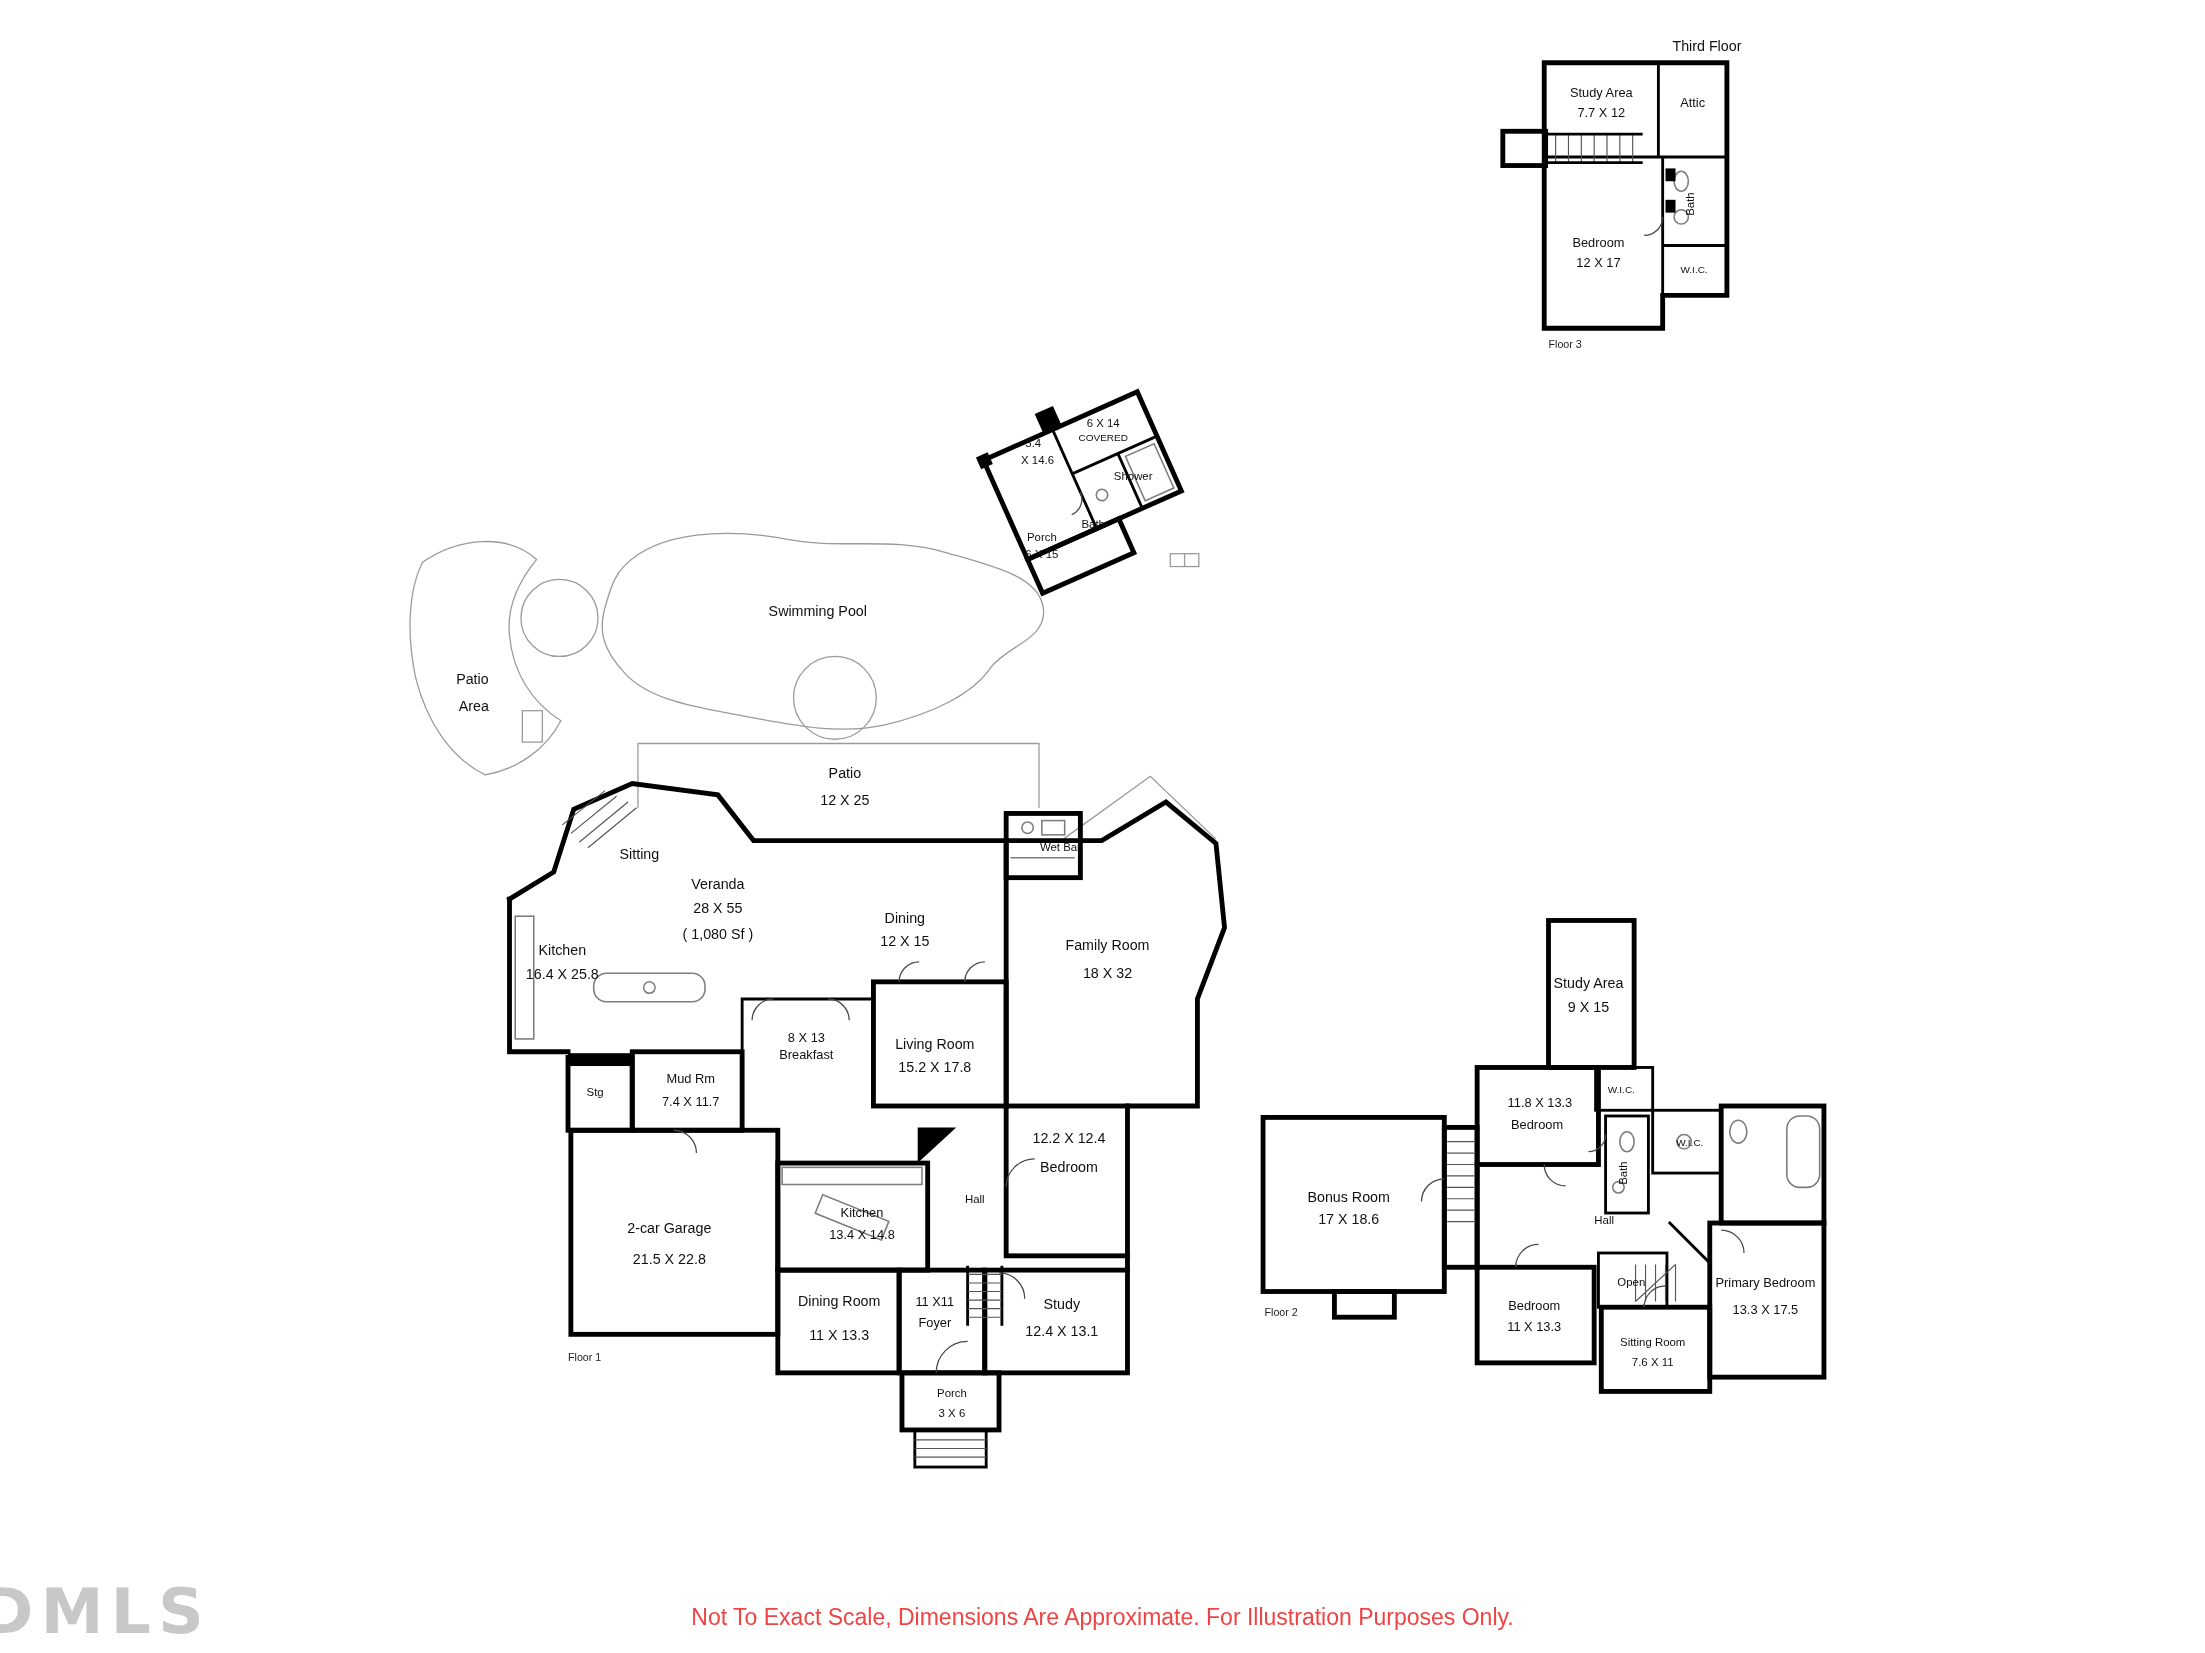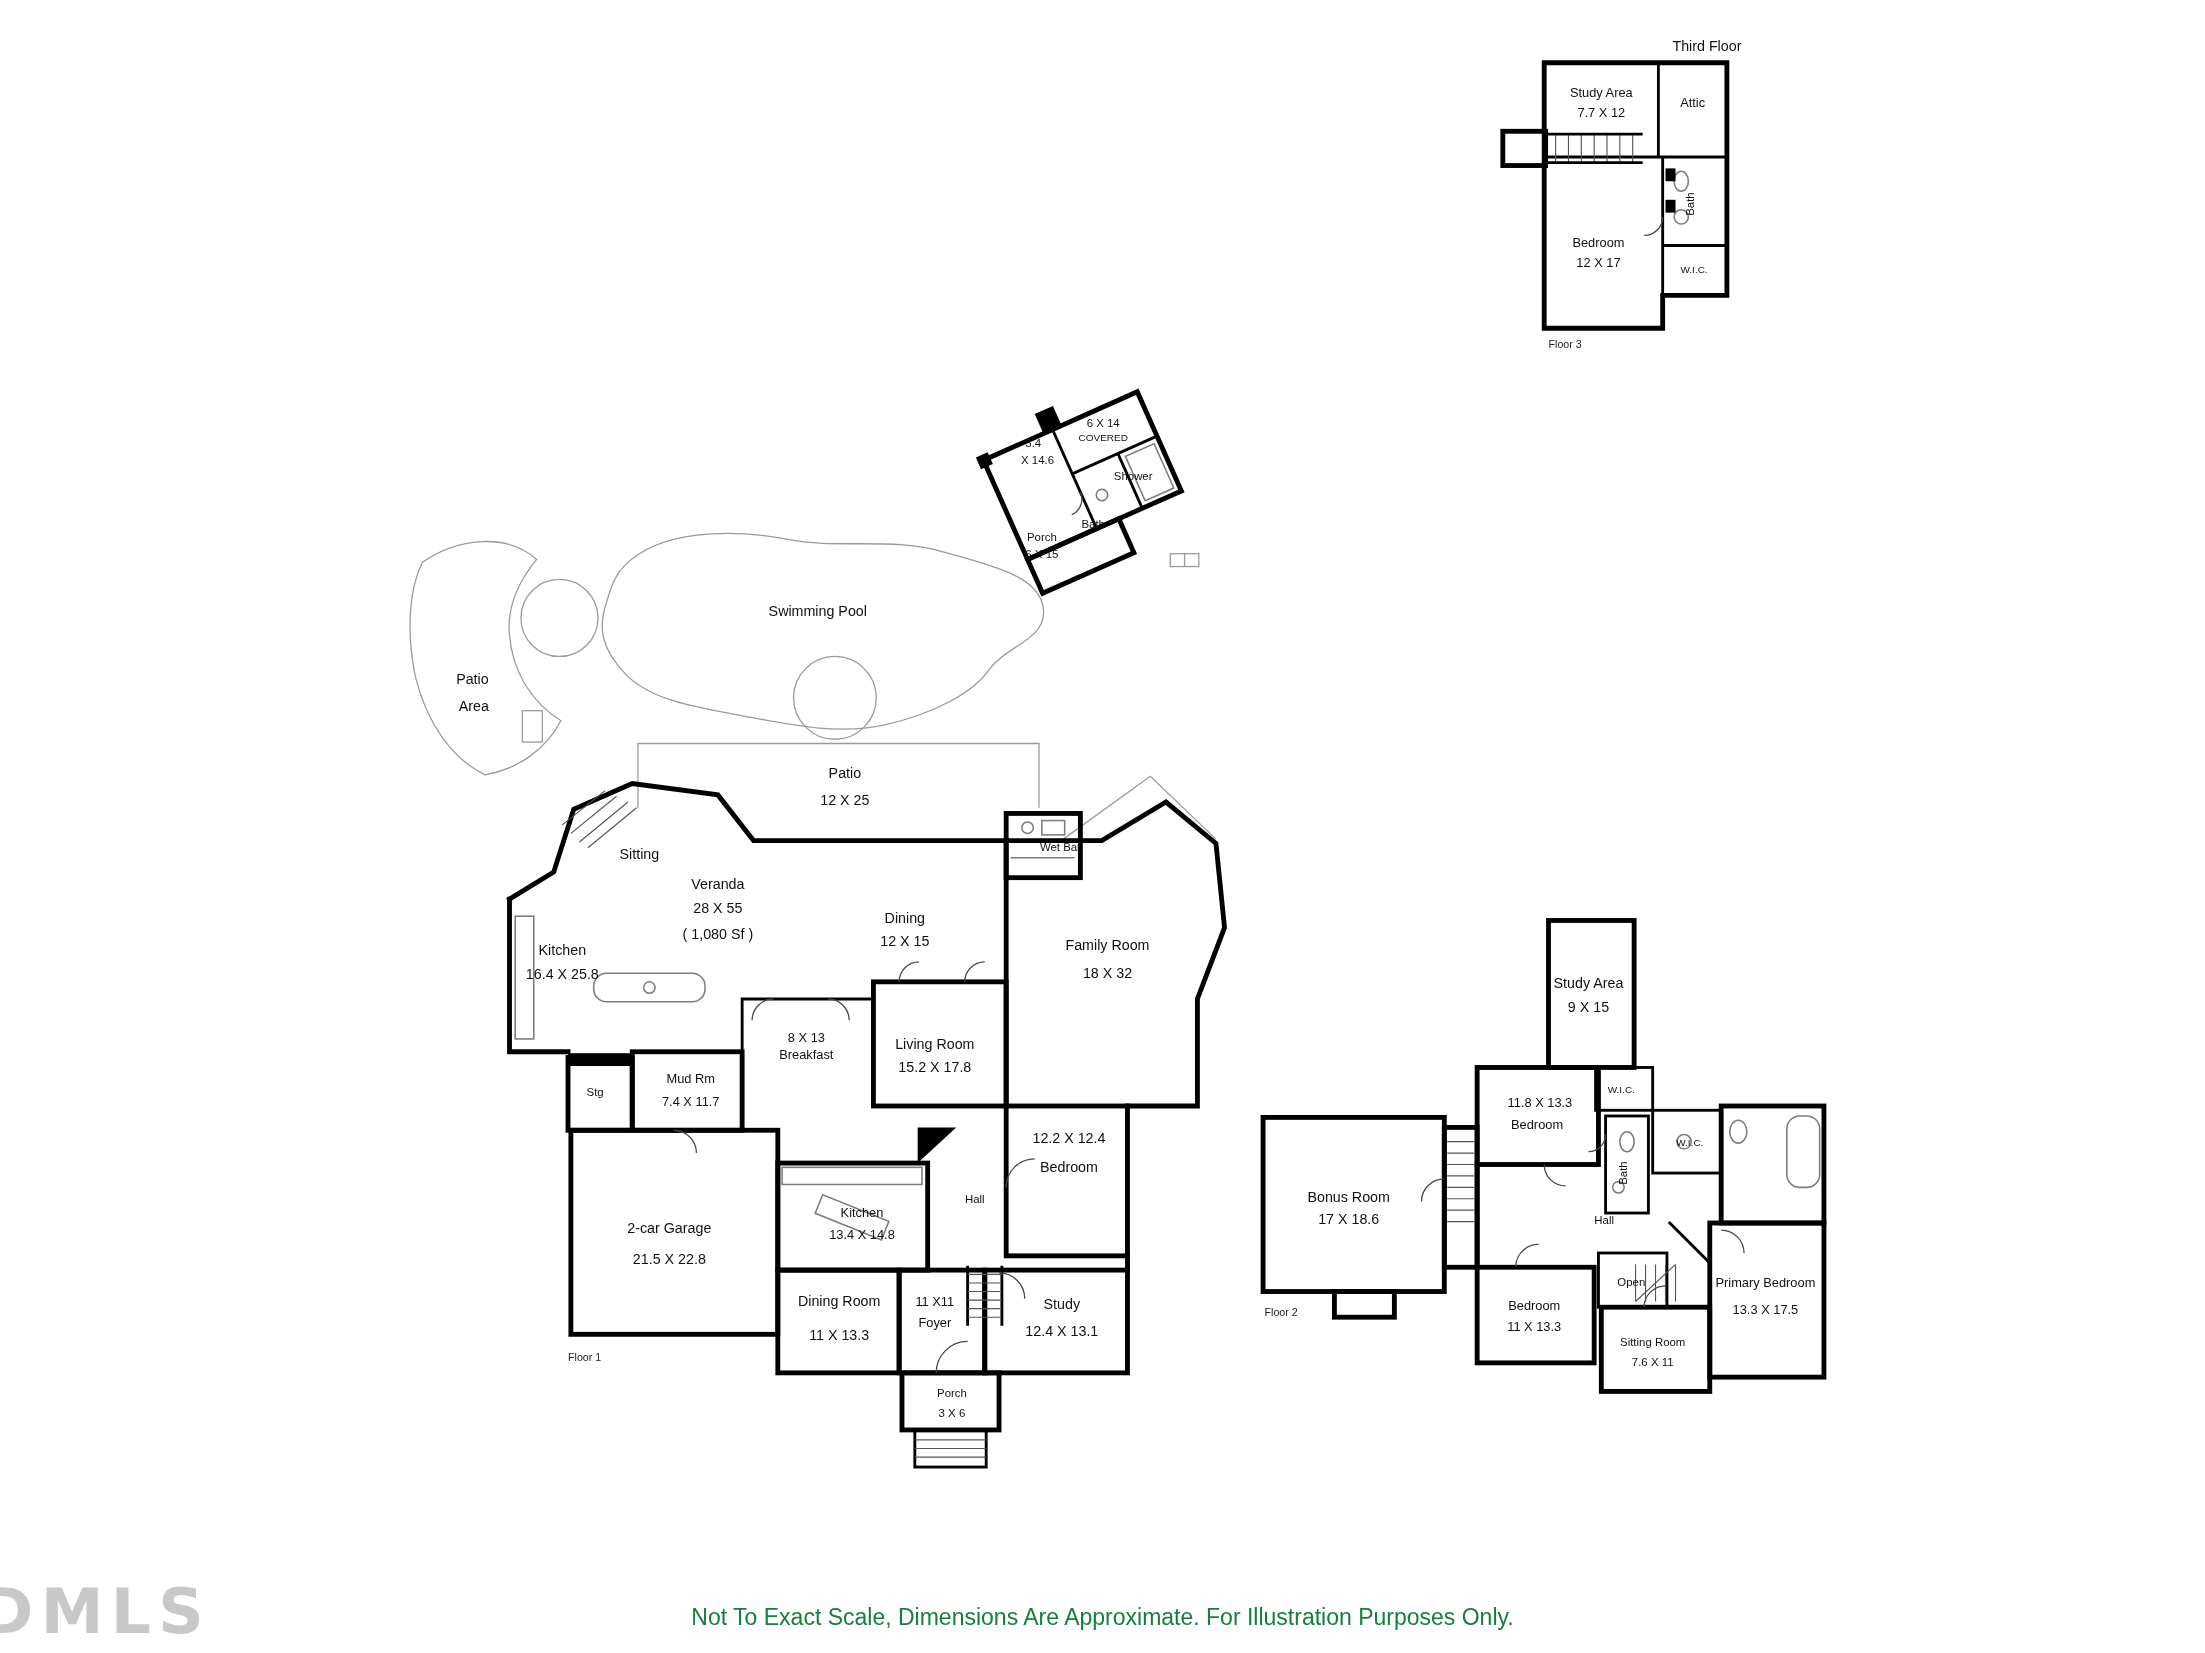--- a/index.html
+++ b/index.html
@@ -12,21 +12,21 @@
   .fx{fill:none;stroke:#7d7d7d;stroke-width:1.1;}
   .door{fill:none;stroke:#474747;stroke-width:0.9;}
   .solid{fill:#000;stroke:none;}
   text{font-family:"Liberation Sans",sans-serif;fill:#101010;text-anchor:middle;}
   .lbl{font-size:10px;}
   .md{font-size:9px;}
   .sm{font-size:8px;}
   .xs{font-size:7px;}
   .cap{font-size:7.5px;text-anchor:start;fill:#222;}
   .logo{position:absolute;left:-19px;bottom:5.9px;font-size:63px;font-weight:bold;letter-spacing:7.4px;color:#c8c8c8;font-family:"DejaVu Sans",sans-serif;}
-  .disclaimer{position:absolute;bottom:23.5px;left:0;width:100%;text-align:center;font-size:23px;color:#15803d;}
+  .disclaimer{position:absolute;bottom:23.5px;left:0;width:100%;text-align:center;font-size:23px;color:#ef4444;}
 </style>
 </head>
 <body>
 
 <svg class="plan" width="2205" height="1654" viewBox="0 0 1545 1159" preserveAspectRatio="none">
 
   <g>
     <path class="t" d="M438,396 C462,372 510,370 552,378 C588,385 625,376 662,387 C697,397 728,404 731,426 C734,448 706,452 694,468 C682,486 654,500 620,508 C584,516 546,506 512,500 C478,494 453,488 438,472 C421,454 419,440 425,422 C429,408 432,402 438,396 Z"></path>
     <circle class="t" cx="392" cy="433" r="27"></circle>
     <circle class="t" cx="585" cy="489" r="29"></circle>

